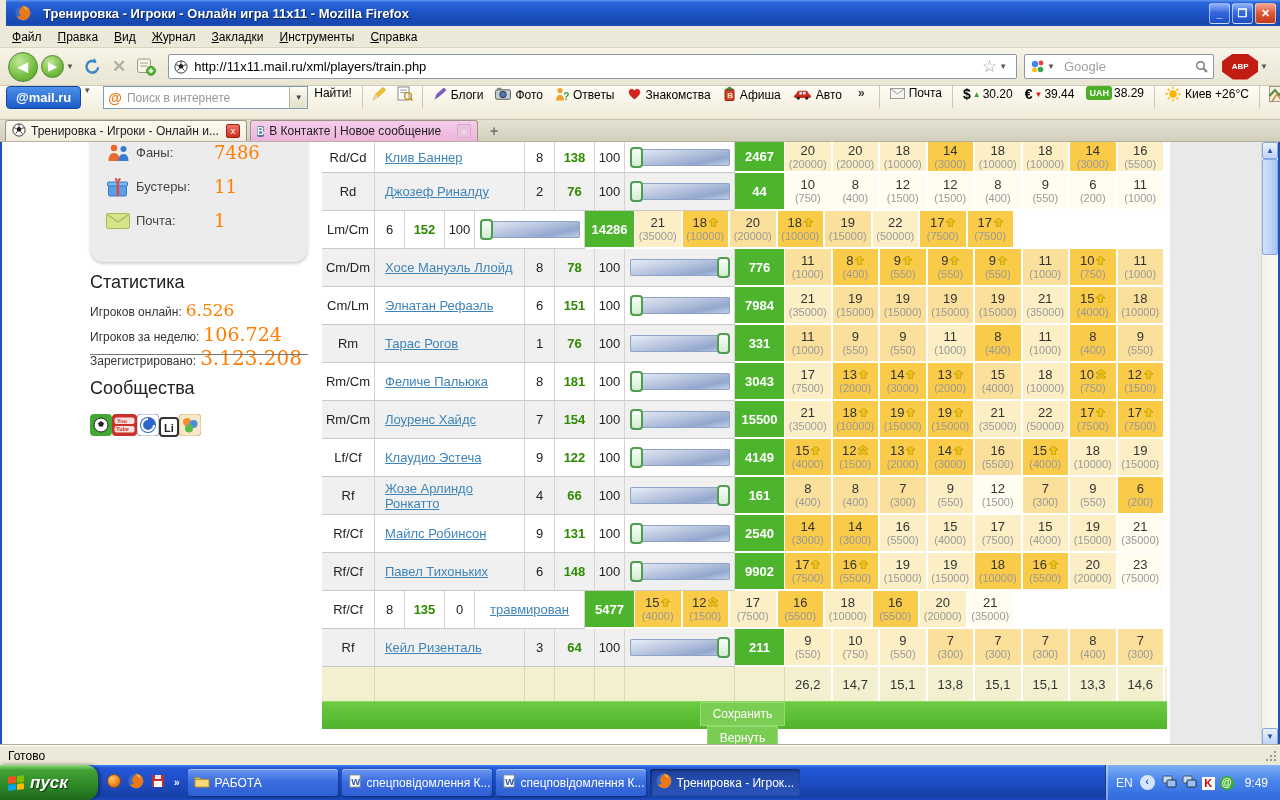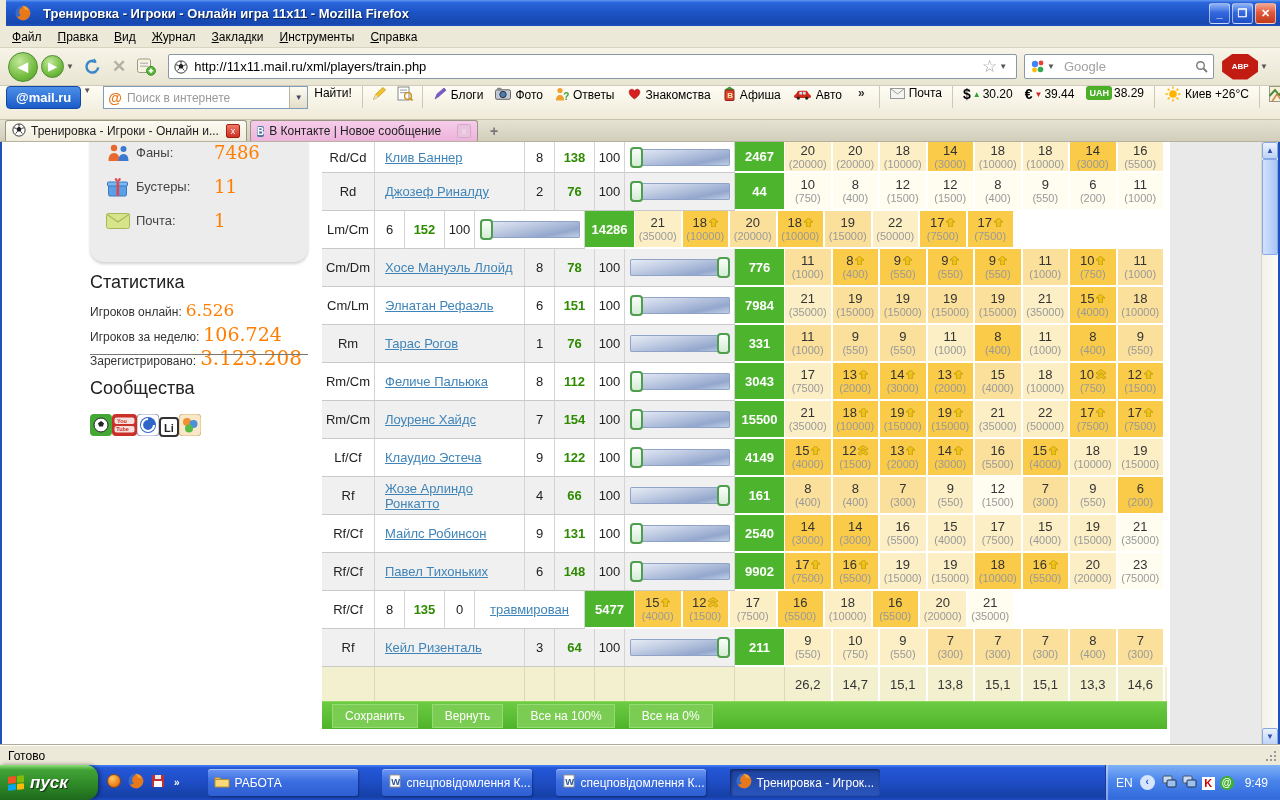--- a/index.html
+++ b/index.html
@@ -144,21 +144,21 @@
 .slider-handle { position:absolute; top:-2px; width:13px; height:21px; border-radius:4px;
   border:2px solid #4E9E4E; background:linear-gradient(180deg,#FAFFFA,#D4ECD4); }
 .slider-handle.left { left:0; } .slider-handle.right { right:0; }
 
 
 .avg-row { display:flex; height:34px; background:#F2F0CE; }
 .avg-sp { border-right:1px solid #DDD9B8; }
 .avg-cell { width:47.5px; border-right:2px solid #fff; display:flex; align-items:center;
   justify-content:center; font-size:13px; color:#333; }
 .footer-bar { display:flex; align-items:center; height:28px; padding-left:10px;
-  background:linear-gradient(180deg,#6CCB43,#4FB42B); border-top:1px solid #8ADB60; }
+  background:linear-gradient(180deg,#6CCB43,#4FB42B); border-top:1px solid #8ADB60;flex-direction:column; }
 .fbtn { background:#7ACD52; border:1px solid #94DC72; color:#fff; font-size:12px;
   padding:4px 12px; margin-right:14px; white-space:nowrap; }
 
 
 .statusbar { position:absolute; bottom:35px; left:0; right:0; height:20px; background:#ECE9D8;
   border-top:1px solid #fff; box-shadow:0 -1px 0 #B0AC98; display:flex; align-items:center;
   font-size:12px; color:#000; padding-left:8px; }
 .grip { margin-left:auto; margin-right:3px; width:12px; height:12px;
   background:
    radial-gradient(circle at 10px 2px,#999 1.2px,transparent 1.5px),
@@ -184,21 +184,21 @@
 .avicon { display:inline-block; width:14px; height:14px; border-radius:50%;
   background:radial-gradient(circle at 35% 30%,#FFC860,#E87818 70%,#B85808); border:1px solid #904808; }
 .kicon { display:inline-block; width:13px; height:13px; background:#fff; color:#C00;
   font-weight:bold; font-size:11px; line-height:13px; text-align:center; }
 .aicon { display:inline-block; width:14px; height:14px; border-radius:50%; background:#3FAF2F;
   color:#fff; font-size:10px; font-weight:bold; line-height:14px; text-align:center; }
 .tbtn { width:150px; height:27px; margin-right:4px; border-radius:3px; flex:none;
   background:linear-gradient(180deg,#6B97F4,#3B6EE0 45%,#2E5ED4);
   box-shadow:inset 0 1px 0 rgba(255,255,255,.4), 1px 1px 2px rgba(0,0,0,.3);
   color:#fff; font-size:12px; display:flex; align-items:center; gap:5px; padding:0 6px;
-  white-space:nowrap; overflow:hidden;margin-left:20px; }
+  white-space:nowrap; overflow:hidden; }
 .tbtn.pressed { background:linear-gradient(180deg,#1D43A0,#2B55BC); box-shadow:inset 1px 1px 3px rgba(0,0,0,.55); }
 .tray { margin-left:auto; height:35px; display:flex; align-items:center; gap:7px; padding:0 12px 0 10px;
   background:linear-gradient(180deg,#7FB0F5 0%,#4A85EC 45%,#3068DA 100%);
   border-left:1px solid #1A3C94; box-shadow:inset 2px 0 1px rgba(255,255,255,.4);
   color:#fff; font-size:12px; }
 .tray-chev { width:15px; height:15px; border-radius:50%; background:#D6E4FC; color:#2255C0;
   font-size:10px; font-weight:bold; text-align:center; line-height:14px; }
 .clock { margin-left:4px; }
 </style>
 </head>
@@ -935,21 +935,21 @@
             </div>
             <div class="sk-cost">(550)</div>
           </div>
         </div>
         <div class="trow odd">
           <div class="tc lp c-pos">Rm/Cm</div>
           <div class="tc lp c-name">
             <span class="plink">Феличе Пальюка</span>
           </div>
           <div class="tc lp c-num">8</div>
-          <div class="tc lp c-rate">112</div>
+          <div class="tc lp c-rate">181</div>
           <div class="tc lp c-pct">100</div>
           <div class="tc lp c-slider">
             <span class="slider">
               <span class="slider-handle left"></span>
             </span>
           </div>
           <div class="tc c-exp">3043</div>
           <div class="tc c-skill t1">
             <div class="sk-top">
               <span>17</span>

